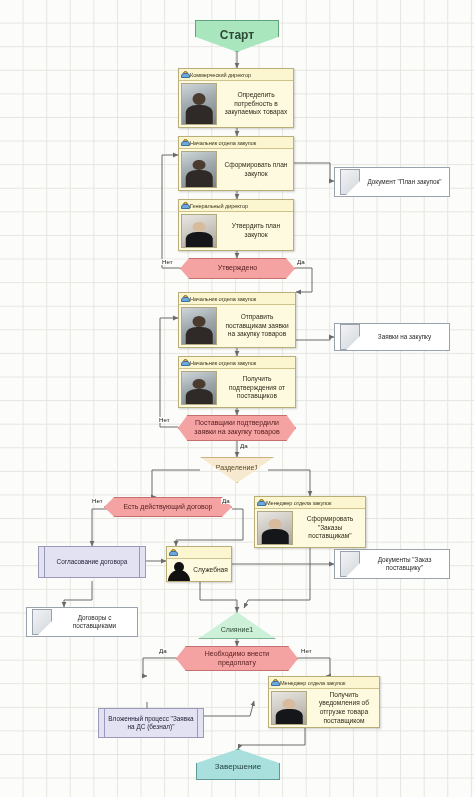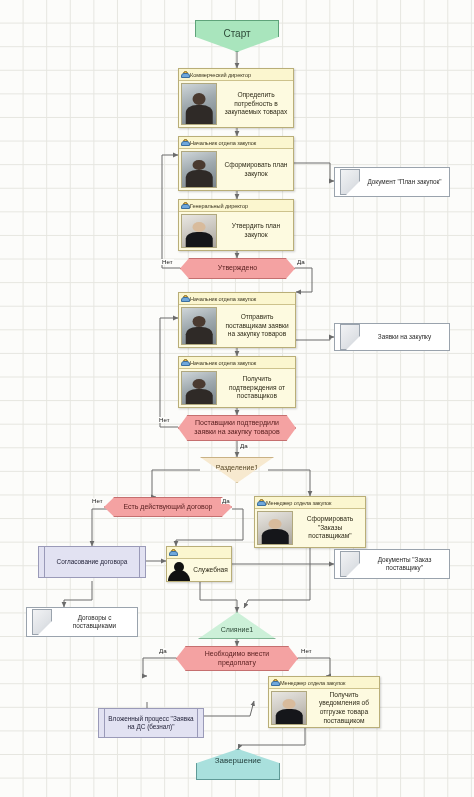--- a/index.html
+++ b/index.html
@@ -22,21 +22,21 @@
   #wires{position:absolute;left:0;top:0;width:474px;height:797px;}
 
   .node{position:absolute;box-sizing:border-box;}
 
   
   .term-start{
     background:#a9e5bd;border:1px solid #5fa37a;
     clip-path:polygon(0 0,100% 0,100% 52%,50% 100%,0 52%);
     display:flex;align-items:flex-start;justify-content:center;
   }
-  .term-start span{font-size:10px;color:#2d4a38;padding-top:7px;}
+  .term-start span{font-size:12px;color:#2d4a38;padding-top:7px;font-weight:bold;}
 
   
   .term-end{
     background:#a9e0dd;border:1px solid #5f9a97;
     clip-path:polygon(50% 0,100% 46%,100% 100%,0 100%,0 46%);
     display:flex;align-items:flex-end;justify-content:center;
   }
   .term-end span{font-size:8px;color:#24403f;padding-bottom:8px;}
 
   
@@ -404,17 +404,17 @@
     </div>
     <div class="body">
       <div class="photo dark">
           <i class="head"></i>
           <i class="torso"></i>
         </div>
       <div class="txt">Получить уведомления об отгрузке товара поставщиком</div>
     </div>
   </div>
 
-  <div class="node term-end" style="left:196px;top:749px;width:84px;height:31px;align-items:center;">
+  <div class="node term-end" style="left:196px;top:749px;width:84px;height:31px;">
     <span>Завершение</span>
   </div>
 
 </div>
 
 </body></html>

